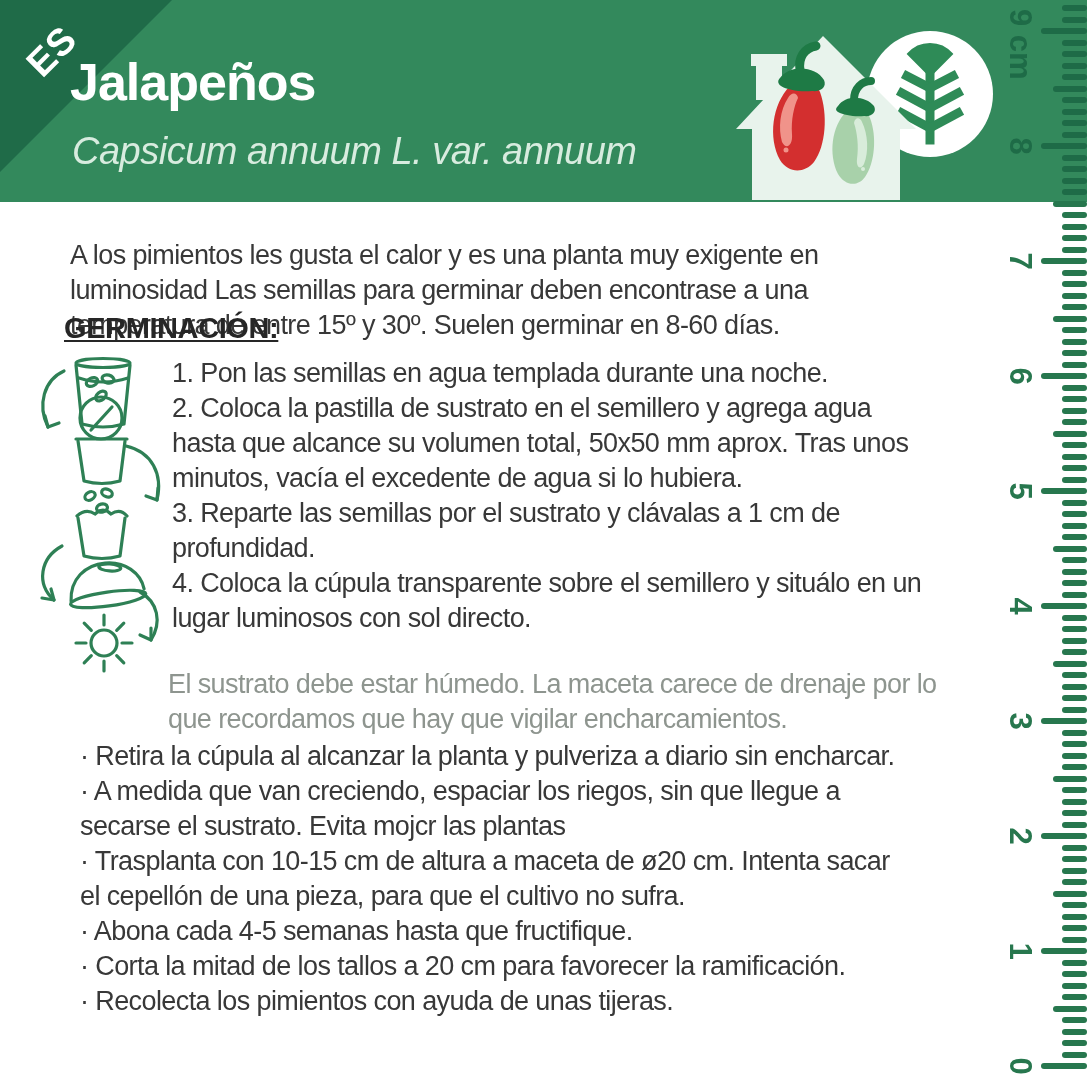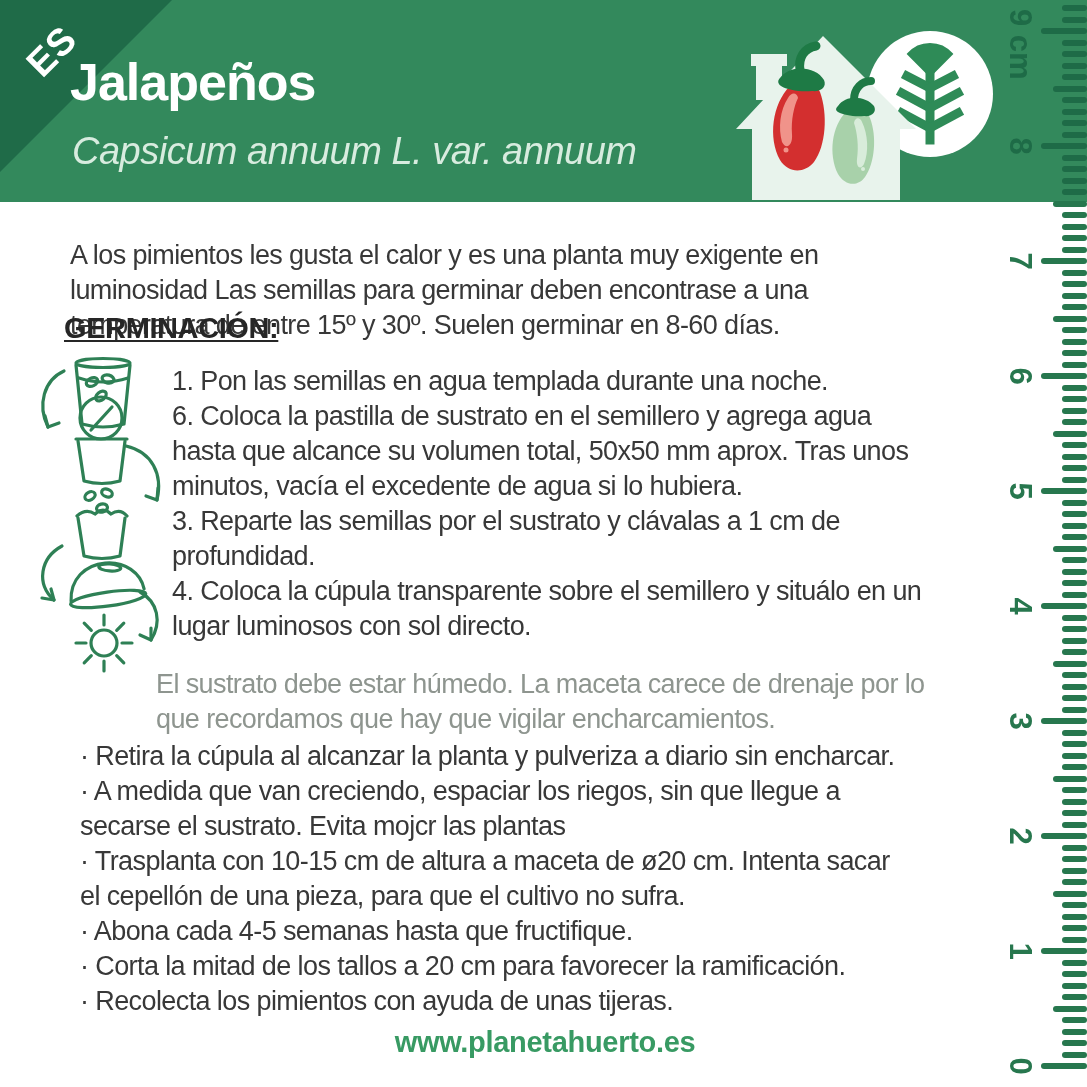--- a/index.html
+++ b/index.html
@@ -26,23 +26,23 @@
   .ruler-num{position:absolute;left:998px;width:44px;text-align:center;
              transform:translateY(-50%) rotate(90deg);font-weight:bold;font-size:31px;
              color:var(--tick-green,#27774E);white-space:nowrap;}
   .ruler-num.dark{color:var(--tick-dark,#1E6B47);}
 
   
   .body-text{font-size:27px;line-height:35px;letter-spacing:-0.6px;white-space:pre-line;}
   .intro{position:absolute;left:70px;top:211px;width:920px;}
   .h-germ{position:absolute;left:64px;top:312px;font-size:29px;font-weight:bold;color:#262626;letter-spacing:-0.4px;text-decoration:underline;}
   .icons-svg{position:absolute;left:20px;top:350px;}
-  .steps{position:absolute;left:172px;top:364px;width:862px;}
+  .steps{position:absolute;left:172px;top:356px;width:862px;}
   .steps p,.care p{margin:0;}
-  .note{position:absolute;left:156px;top:640px;width:872px;color:var(--note-gray,#8E958F);}
+  .note{position:absolute;left:168px;top:640px;width:872px;color:var(--note-gray,#8E958F);}
   .h-care{position:absolute;left:70px;top:703px;font-size:29px;font-weight:bold;color:#262626;letter-spacing:-0.4px;}
   .care{position:absolute;left:80px;top:739px;width:1002px;}
   .footer{position:absolute;left:70px;top:1026px;width:950px;text-align:center;
           color:var(--footer-green,#389A63);font-weight:bold;font-size:29px;letter-spacing:-0.3px;}
 </style>
 </head>
 <body>
 
 <div class="card">
 
@@ -246,26 +246,25 @@
         <path d="M120,242 C138,252 142,272 131,290"></path>
         <path d="M131,290 l0,-12 M131,290 l-11,-5"></path>
       </g>
       <g>
         <circle cx="84" cy="293" r="13"></circle>
         <path d="M102,293 L112,293 M96.7,280.3 L103.8,273.2 M84,275 L84,265 M71.3,280.3 L64.2,273.2 M66,293 L56,293 M71.3,305.7 L64.2,312.8 M84,311 L84,321 M96.7,305.7 L103.8,312.8"></path>
       </g>
     </g>
   </svg>
 
-  <div class="steps body-text"><p>1. Pon las semillas en agua templada durante una noche.</p><p>6. Coloca la pastilla de sustrato en el semillero y agrega agua
+  <div class="steps body-text"><p>1. Pon las semillas en agua templada durante una noche.</p><p>2. Coloca la pastilla de sustrato en el semillero y agrega agua
 hasta que alcance su volumen total, 50x50 mm aprox. Tras unos
 minutos, vacía el excedente de agua si lo hubiera.</p><p>3. Reparte las semillas por el sustrato y clávalas a 1 cm de
 profundidad.</p><p>4. Coloca la cúpula transparente sobre el semillero y situálo en un
 lugar luminosos con sol directo.</p></div>
   <p class="note body-text">El sustrato debe estar húmedo. La maceta carece de drenaje por lo
 que recordamos que hay que vigilar encharcamientos.</p>
 
   <div class="care body-text"><p>· Retira la cúpula al alcanzar la planta y pulveriza a diario sin encharcar.</p><p>· A medida que van creciendo, espaciar los riegos, sin que llegue a
 secarse el sustrato. Evita mojcr las plantas</p><p>· Trasplanta con 10-15 cm de altura a maceta de ø20 cm. Intenta sacar
 el cepellón de una pieza, para que el cultivo no sufra.</p><p>· Abona cada 4-5 semanas hasta que fructifique.</p><p>· Corta la mitad de los tallos a 20 cm para favorecer la ramificación.</p><p>· Recolecta los pimientos con ayuda de unas tijeras.</p></div>
 
-  <div class="footer">www.planetahuerto.es</div>
 </div>
 
 </body></html>

